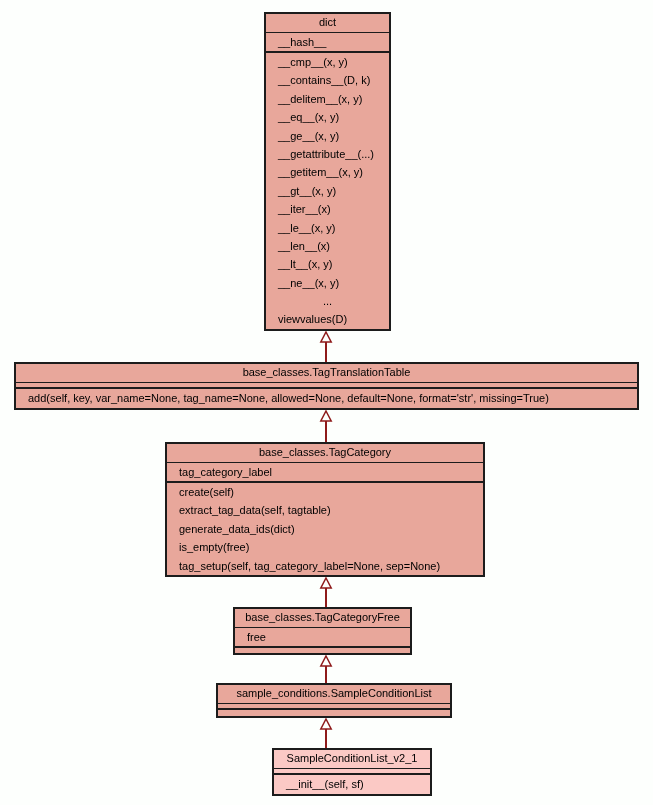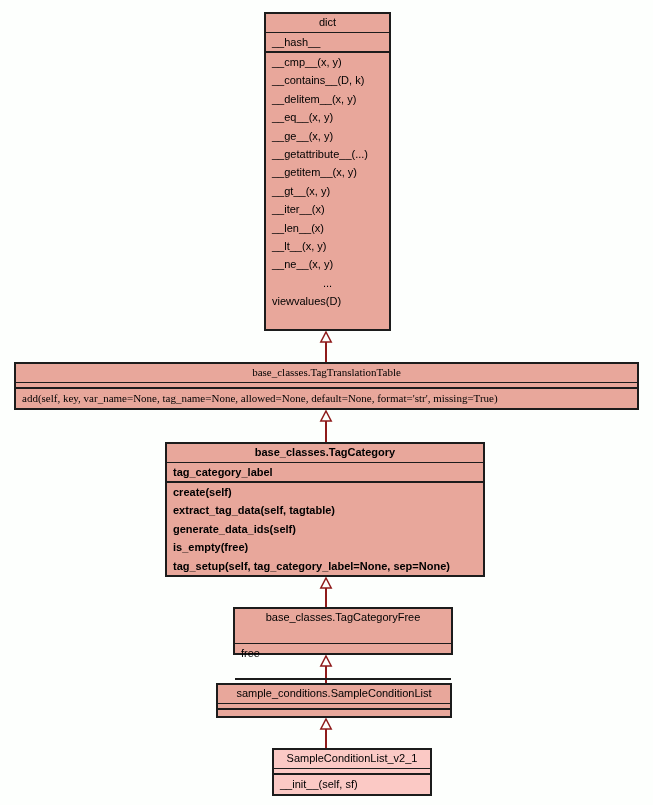--- a/index.html
+++ b/index.html
@@ -16,28 +16,28 @@
     display:flex; flex-direction:column;
   }
   .classbox.highlight{ background:var(--hifill);margin-left:24px; }
   .hdr{ height:18px; line-height:17px; text-align:center; flex:0 0 auto; white-space:nowrap; overflow:hidden; }
   .attrs{ border-top:1px solid var(--border); }
   .methods{ border-top:2px solid var(--border); }
   .attrs.empty{ height:5px; }
   .methods.empty{ height:5px; }
   .attrs .row{ height:18px; line-height:18px; }
   .methods .row{ height:18.4px; line-height:18.4px; }
-  .row{ padding-left:6px; white-space:nowrap; overflow:hidden; }
+  .row{ padding-left:12px; white-space:nowrap; overflow:hidden; }
   .row.center{ text-align:center; padding-left:0; }
 
   
   #box-0{ left:264px; top:12px;  width:127px; height:319px; }
-  #box-1{ left:14px;  top:362px; width:625px; height:48px;font-family:Liberation Serif, serif;  }
-  #box-2{ left:165px; top:442px; width:320px; height:135px;font-weight:bold; }
-  #box-3{ left:233px; top:607px; width:220px; height:48px;gap:16px;  }
+  #box-1{ left:14px;  top:362px; width:625px; height:48px;  }
+  #box-2{ left:165px; top:442px; width:320px; height:135px; }
+  #box-3{ left:233px; top:607px; width:179px; height:48px;  }
   #box-4{ left:216px; top:683px; width:236px; height:35px;  }
   #box-5{ left:248px; top:748px; width:160px; height:48px;  }
 
   .arrow{ position:absolute; left:319px; display:block; }
   #arrow-0{ top:331px; }
   #arrow-1{ top:410px; }
   #arrow-2{ top:577px; }
   #arrow-3{ top:655px; }
   #arrow-4{ top:718px; }
   .arrow line{ stroke:var(--arrow); stroke-width:2; }
@@ -77,20 +77,21 @@
     <div class="methods">
         <div class="row">__cmp__(x, y)</div>
         <div class="row">__contains__(D, k)</div>
         <div class="row">__delitem__(x, y)</div>
         <div class="row">__eq__(x, y)</div>
         <div class="row">__ge__(x, y)</div>
         <div class="row">__getattribute__(...)</div>
         <div class="row">__getitem__(x, y)</div>
         <div class="row">__gt__(x, y)</div>
         <div class="row">__iter__(x)</div>
+        <div class="row">__le__(x, y)</div>
         <div class="row">__len__(x)</div>
         <div class="row">__lt__(x, y)</div>
         <div class="row">__ne__(x, y)</div>
         <div class="row center">...</div>
         <div class="row">viewvalues(D)</div>
       </div>
   </div>
 
   <div class="classbox" id="box-1">
     <div class="hdr">base_classes.TagTranslationTable</div>
@@ -101,21 +102,21 @@
   </div>
 
   <div class="classbox" id="box-2">
     <div class="hdr">base_classes.TagCategory</div>
     <div class="attrs">
         <div class="row">tag_category_label</div>
       </div>
     <div class="methods">
         <div class="row">create(self)</div>
         <div class="row">extract_tag_data(self, tagtable)</div>
-        <div class="row">generate_data_ids(self)</div>
+        <div class="row">generate_data_ids(dict)</div>
         <div class="row">is_empty(free)</div>
         <div class="row">tag_setup(self, tag_category_label=None, sep=None)</div>
       </div>
   </div>
 
   <div class="classbox" id="box-3">
     <div class="hdr">base_classes.TagCategoryFree</div>
     <div class="attrs">
         <div class="row">free</div>
       </div>

